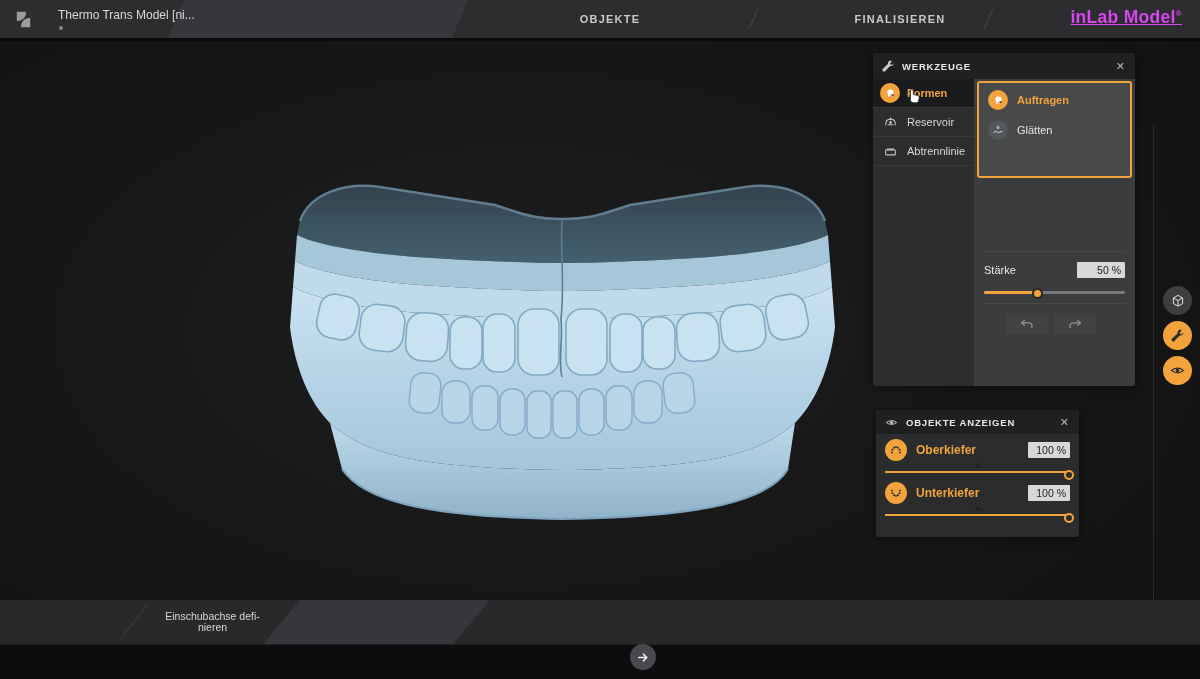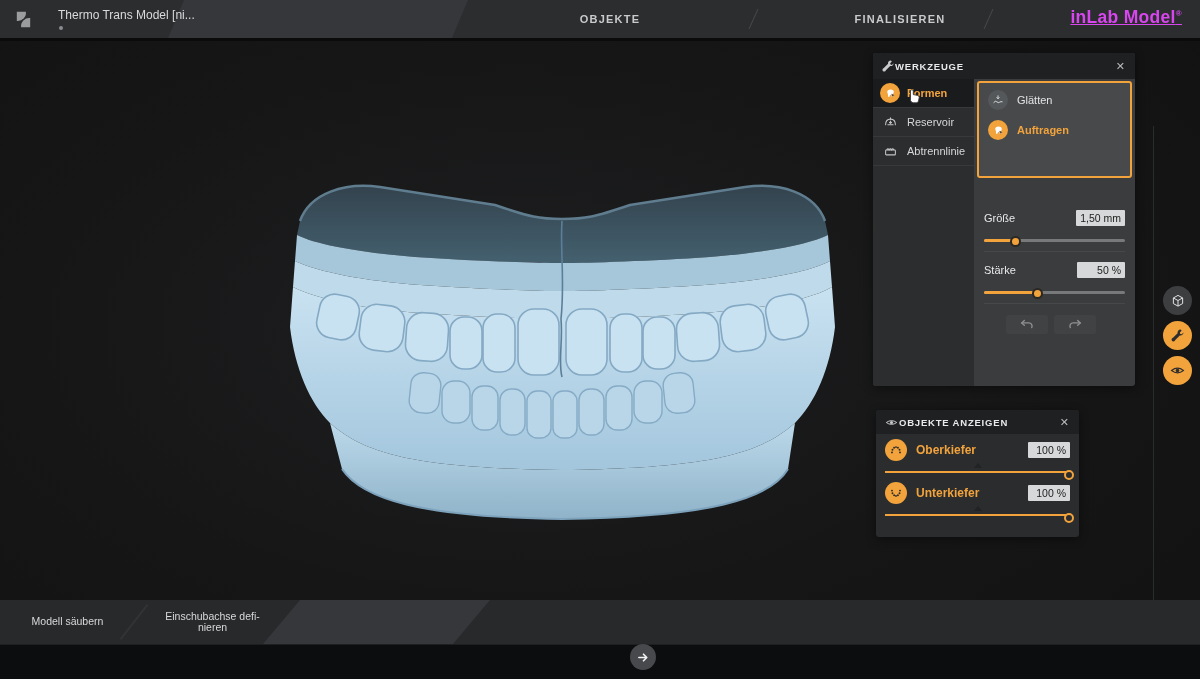--- a/index.html
+++ b/index.html
@@ -25,21 +25,21 @@
   #brand { right:18px; top:7px; color:#d946ef; font-size:17.5px; font-weight:bold; letter-spacing:.3px;text-decoration:underline; }
   #brand sup { font-size:8px; }
 
   
   #canvas { left:0; top:41px; width:1200px; height:559px;
             background:radial-gradient(ellipse 900px 500px at 520px 290px, #1e1f20 0%, #161617 55%, #121213 100%); }
   #canvas-right-line { left:1153px; top:85px; width:1px; height:560px; background:#2a2b2c; }
 
   
   .panel { border-radius:3px; overflow:hidden; box-shadow:0 2px 10px rgba(0,0,0,.45); z-index:20; }
-  .panel-header { height:26px; background:#1e2022; display:flex; align-items:center; padding:0 8px; }
+  .panel-header { height:26px; background:#1e2022; display:flex; align-items:center; padding:0 8px; gap:7px; }
   .panel-title { color:#e8e9ea; font-size:9.5px; font-weight:bold; letter-spacing:.8px; flex:1; }
   .close-x { color:#b9babc; font-size:11px; cursor:default; padding:0 2px; }
 
   
   #tools-panel { left:873px; top:53px; width:262px; height:333px; background:#3a3c3e; }
   #tools-body { display:flex; height:307px; }
   #tools-tabs { width:101px; background:#2b2d2f; }
   .tool-tab { height:29px; display:flex; align-items:center; gap:7px; padding:0 7px; border-bottom:1px solid #37393b; }
   .tool-tab .lbl { font-size:11px; color:#d6d7d8; }
   .tool-tab.active { background:#191b1d; }
@@ -242,52 +242,40 @@
               <rect x="3.5" y="8" width="13" height="6.5" rx="1"></rect>
               <path d="M5 8 q1.6-3 3.2 0 q1.6-3 3.2 0 q1.6-3 3.2 0"></path>
             </svg>
           </span>
           <span class="lbl">Abtrennlinie</span>
         </div>
       </div>
 
       <div id="tools-right">
         <div id="mode-box">
+          <div class="mode-row active">
+            <span class="ico-circle ico-orange">
+              <svg width="13" height="13" viewBox="0 0 20 20">
+                <path d="M6 5 Q10 3 14 5 Q16 7 14.5 9.5 Q13.6 11 13.8 13.5 Q13.9 15.5 12.5 15.5 Q11.5 15.3 11.2 13.5 Q11 12 10 12 Q9 12 8.8 13.5 Q8.5 15.3 7.5 15.5 Q6.1 15.5 6.2 13.5 Q6.4 11 5.5 9.5 Q4 7 6 5 Z" fill="#fff"></path>
+                <path d="M11.5 10.5 L16 12.6 L13.2 13.4 L12.4 16 Z" fill="#2b2b2b"></path>
+              </svg>
+            </span>
+            <span class="lbl">Auftragen</span>
+          </div>
           <div class="mode-row">
             <span class="ico-circle mode-ico-bg">
               <svg width="14" height="14" viewBox="0 0 20 20" fill="none" stroke="#d9dadb" stroke-width="1.4" stroke-linecap="round">
                 <path d="M10 4 v4 M8.4 6.6 L10 8.2 L11.6 6.6"></path>
                 <path d="M4 13.5 q2.2-3.2 4.3-1 q2.1 2.2 4.1 .6 q1.8-1.4 3.6-.6"></path>
               </svg>
             </span>
             <span class="lbl">Glätten</span>
           </div>
-          <div class="mode-row active">
-            <span class="ico-circle ico-orange">
-              <svg width="13" height="13" viewBox="0 0 20 20">
-                <path d="M6 5 Q10 3 14 5 Q16 7 14.5 9.5 Q13.6 11 13.8 13.5 Q13.9 15.5 12.5 15.5 Q11.5 15.3 11.2 13.5 Q11 12 10 12 Q9 12 8.8 13.5 Q8.5 15.3 7.5 15.5 Q6.1 15.5 6.2 13.5 Q6.4 11 5.5 9.5 Q4 7 6 5 Z" fill="#fff"></path>
-                <path d="M11.5 10.5 L16 12.6 L13.2 13.4 L12.4 16 Z" fill="#2b2b2b"></path>
-              </svg>
-            </span>
-            <span class="lbl">Auftragen</span>
-          </div>
-        </div>
-
-        <div class="slider-block" style="top:131px;">
-          <div class="slider-head">
-            <span class="slider-label">Größe</span>
-            <span class="value-box">1,50 mm</span>
-          </div>
-          <div class="slider">
-            <div class="track"></div>
-            <div class="fill" style="width: 23%;">
-              <div class="thumb"></div>
-            </div>
-          </div>
-        </div>
+        </div>
+
         <div class="hr" style="top:172px;"></div>
 
         <div class="slider-block" style="top:183px;">
           <div class="slider-head">
             <span class="slider-label">Stärke</span>
             <span class="value-box">50 %</span>
           </div>
           <div class="slider">
             <div class="track"></div>
             <div class="fill" style="width: 38%;">
@@ -395,23 +383,20 @@
         <div class="fill" style="width: 100%;">
           <div class="thumb"></div>
         </div>
       </div>
     </div>
   </div>
 
   <div id="bottombar" class="abs"></div>
   <div id="step-active-bg" class="abs"></div>
   <div class="step-sep abs" style="left:133px;"></div>
-  <div id="step-1" class="step abs">
-    <span>Modell säubern</span>
-  </div>
   <div id="step-2" class="step abs">
     <span>Einschubachse defi-</span>
     <span>nieren</span>
   </div>
 
   <div id="bottomstrip" class="abs"></div>
   <div id="next-btn" class="abs">
     <svg width="13" height="13" viewBox="0 0 14 14">
       <path d="M2 7 H10 M7 3.5 L10.5 7 L7 10.5" fill="none" stroke="#f2f2f2" stroke-width="1.8" stroke-linecap="round" stroke-linejoin="round"></path>
     </svg>

